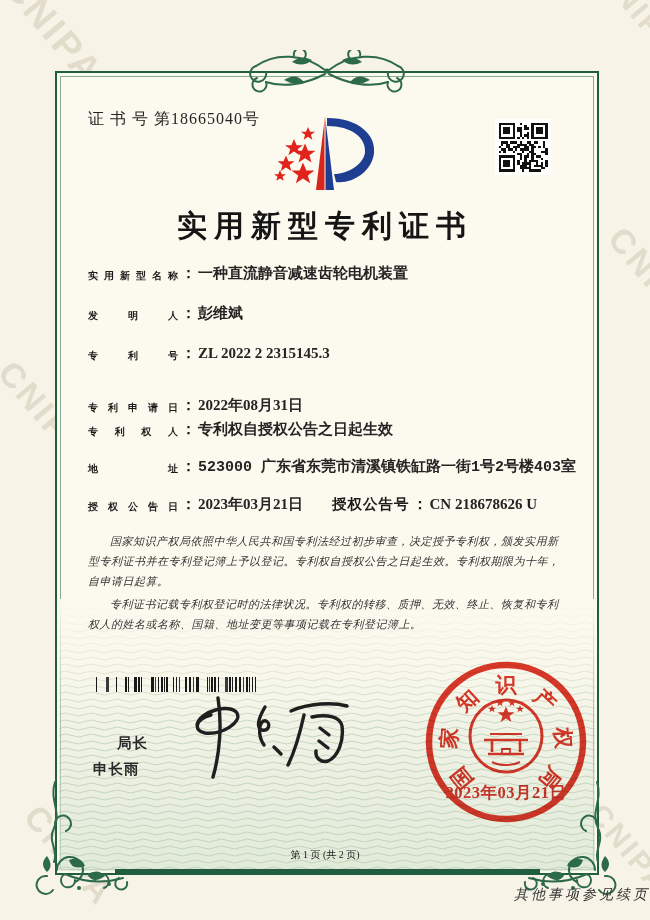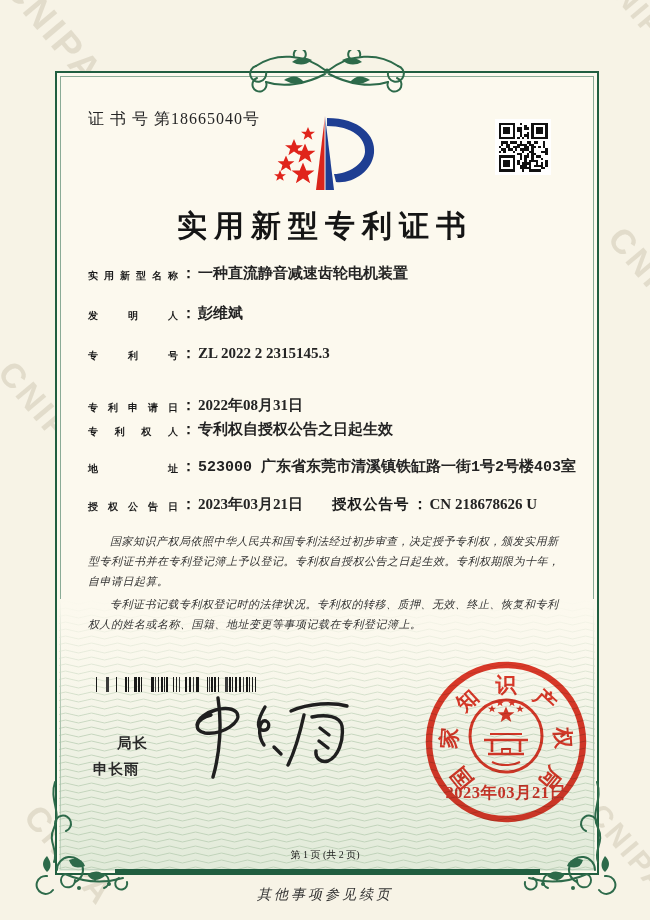--- a/index.html
+++ b/index.html
@@ -56,21 +56,21 @@
   
   .barcode{position:absolute;left:92px;top:677px;width:168px;height:15px;}
   .signer{position:absolute;left:93px;font-family:"Liberation Sans","DejaVu Sans",sans-serif;
     font-size:14.5px;font-weight:600;color:#2a2a2a;letter-spacing:1px;}
   .signer.t1{top:734px;margin-left:24px;} .signer.t2{top:760px;}
   .signature{position:absolute;left:185px;top:693px;width:170px;height:88px;}
   .seal{position:absolute;left:422px;top:658px;width:168px;height:168px;mix-blend-mode:multiply;opacity:0.93;}
   .seal-char{font:700 21px "Liberation Serif",serif;fill:#dc2a1a;text-anchor:middle;}
   .seal-date{font:700 16.5px "Liberation Serif",serif;fill:#d5281e;text-anchor:middle;letter-spacing:0.5px;}
   .page-no{position:absolute;left:0;right:0;top:848px;text-align:center;font-size:10px;color:#222;}
-  .cont-note{position:absolute;left:0;right:0;top:886px;text-align:center;
+  .cont-note{position:absolute;left:0;right:0;top:886px;text-align:right;
     font-size:14px;font-style:italic;letter-spacing:3px;color:#333;}
   .orn-stroke{stroke:#2d6a4a;fill:none;stroke-width:2;stroke-linecap:round;}
   .orn-fill{fill:#2d6a4a;stroke:none;}
 </style>
 </head>
 <body>
 
 <span class="wm" style="left:-12px;top:8px;font-size:38px;">CNIPA</span>
 <span class="wm" style="left:586px;top:-6px;font-size:30px;">CNIPA</span>
 <span class="wm" style="left:248px;top:150px;font-size:30px;opacity:0.55;">CNIPA</span>

